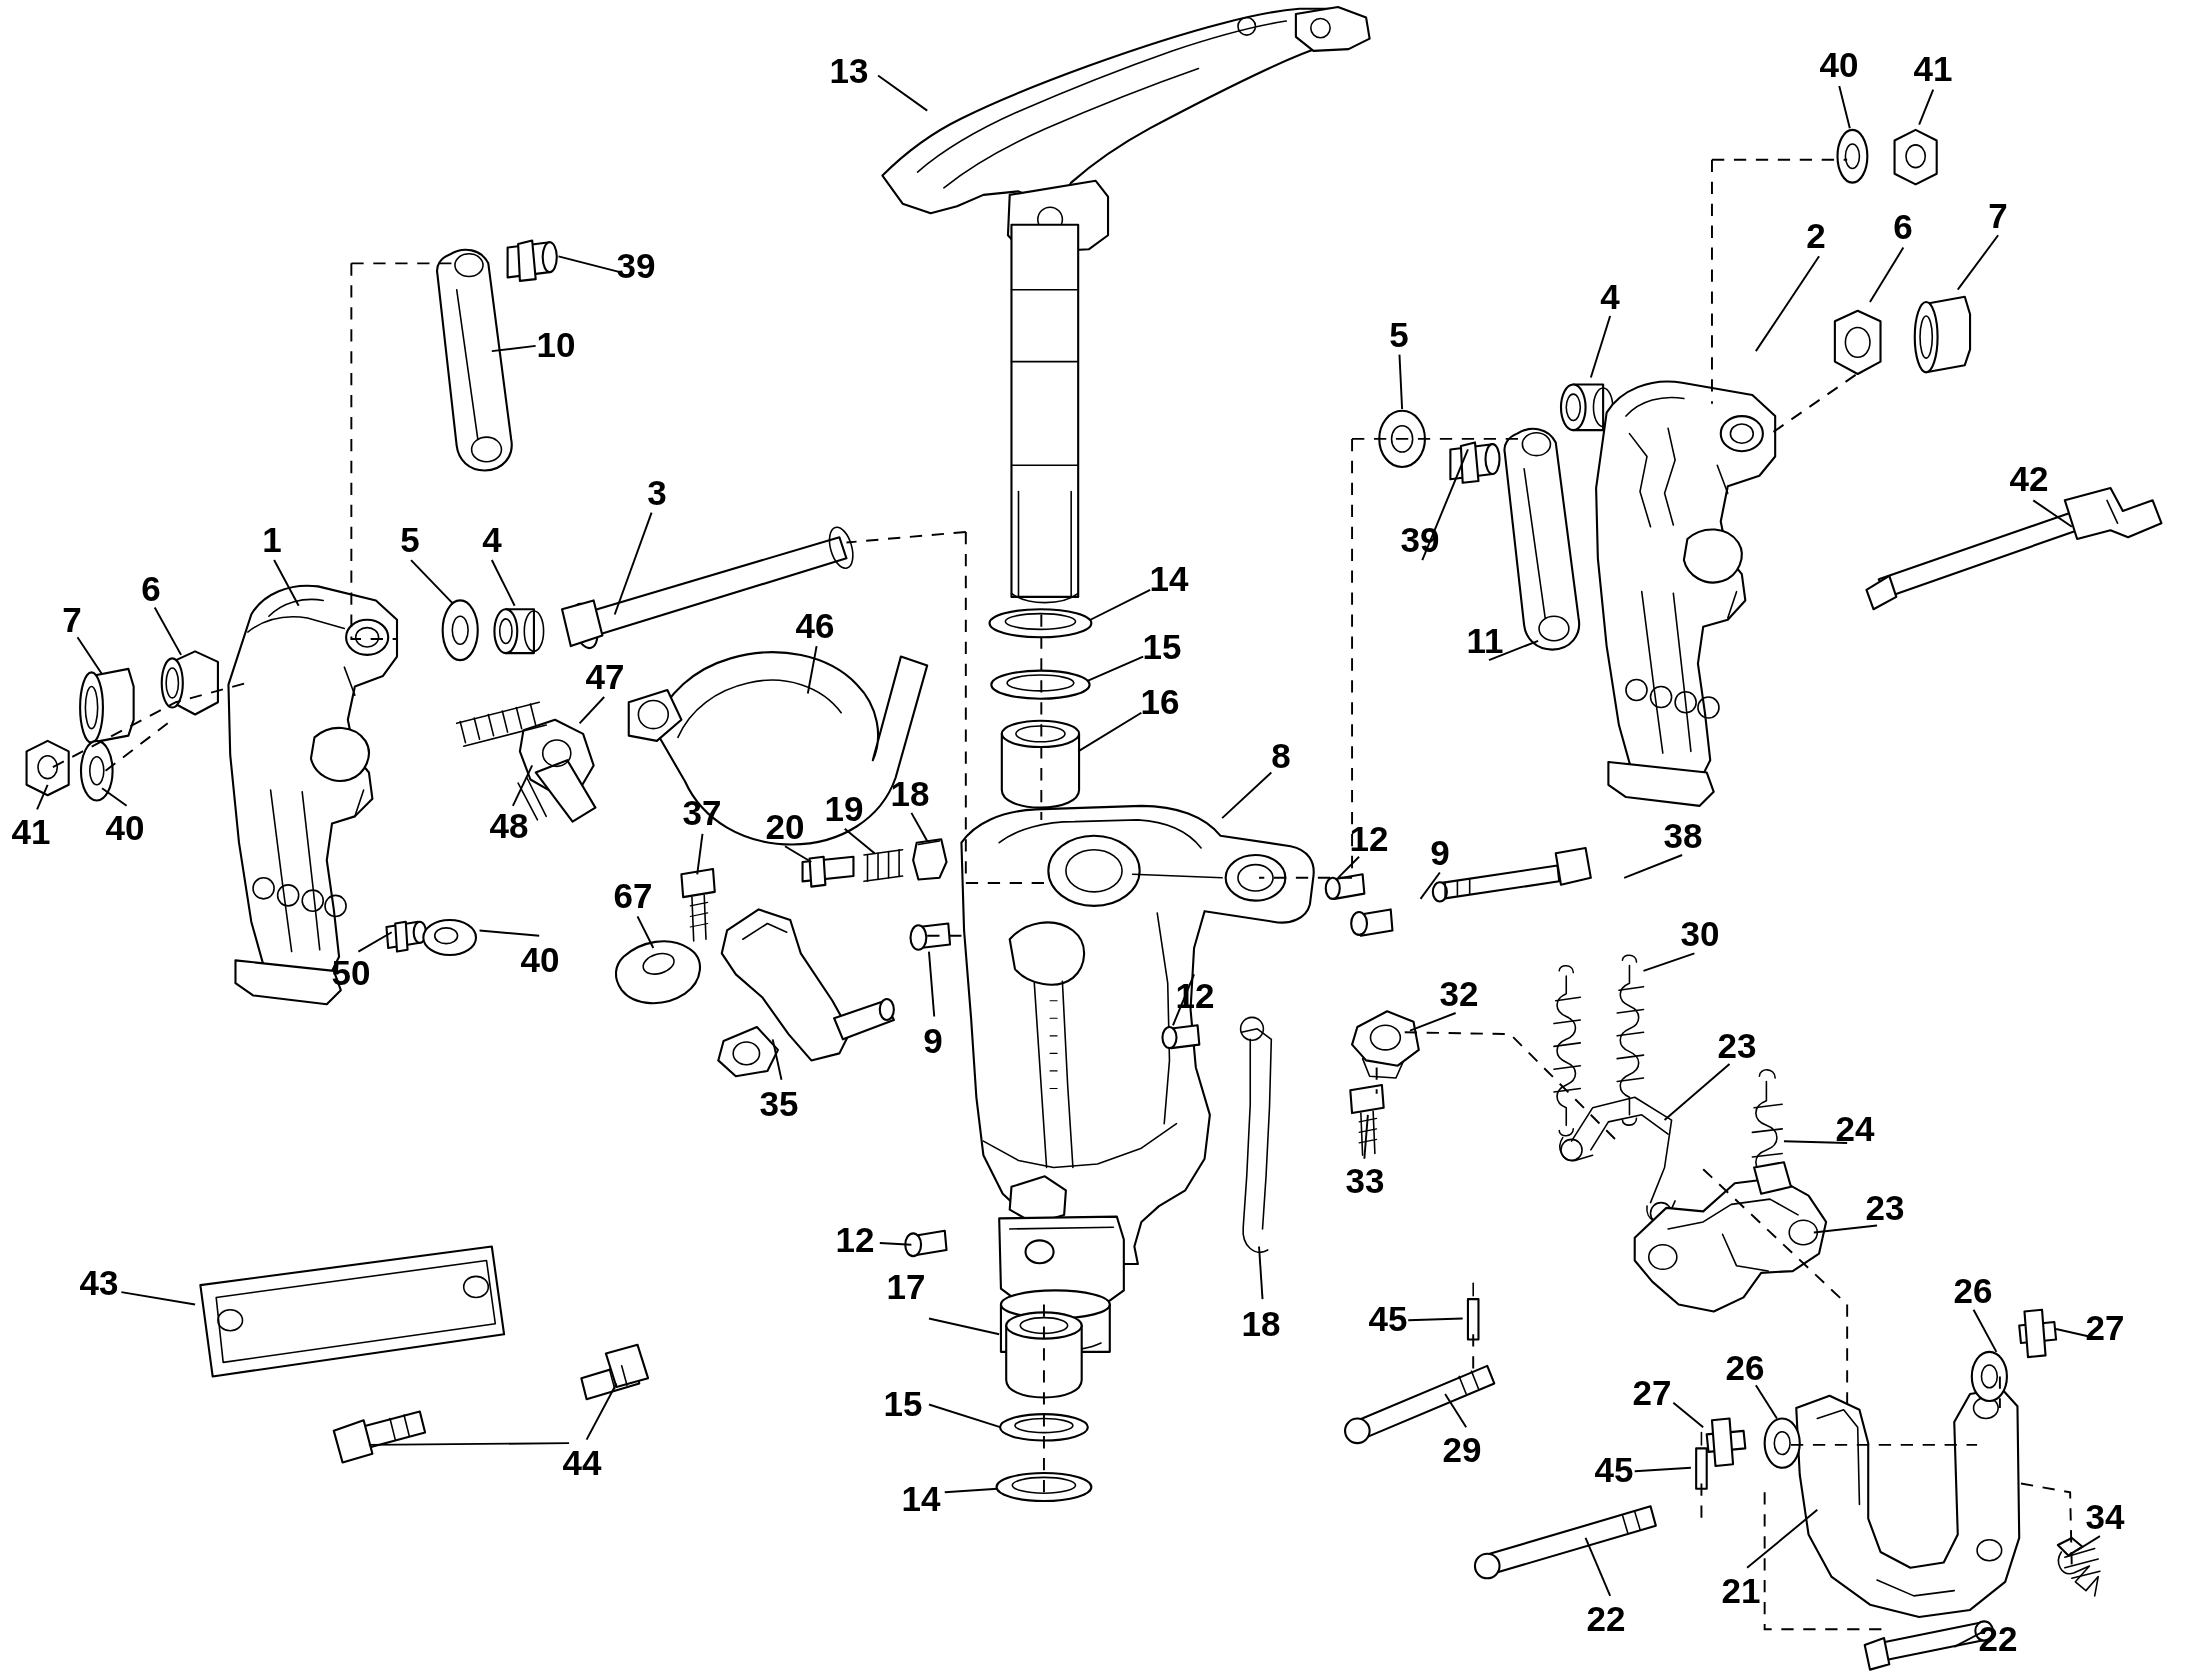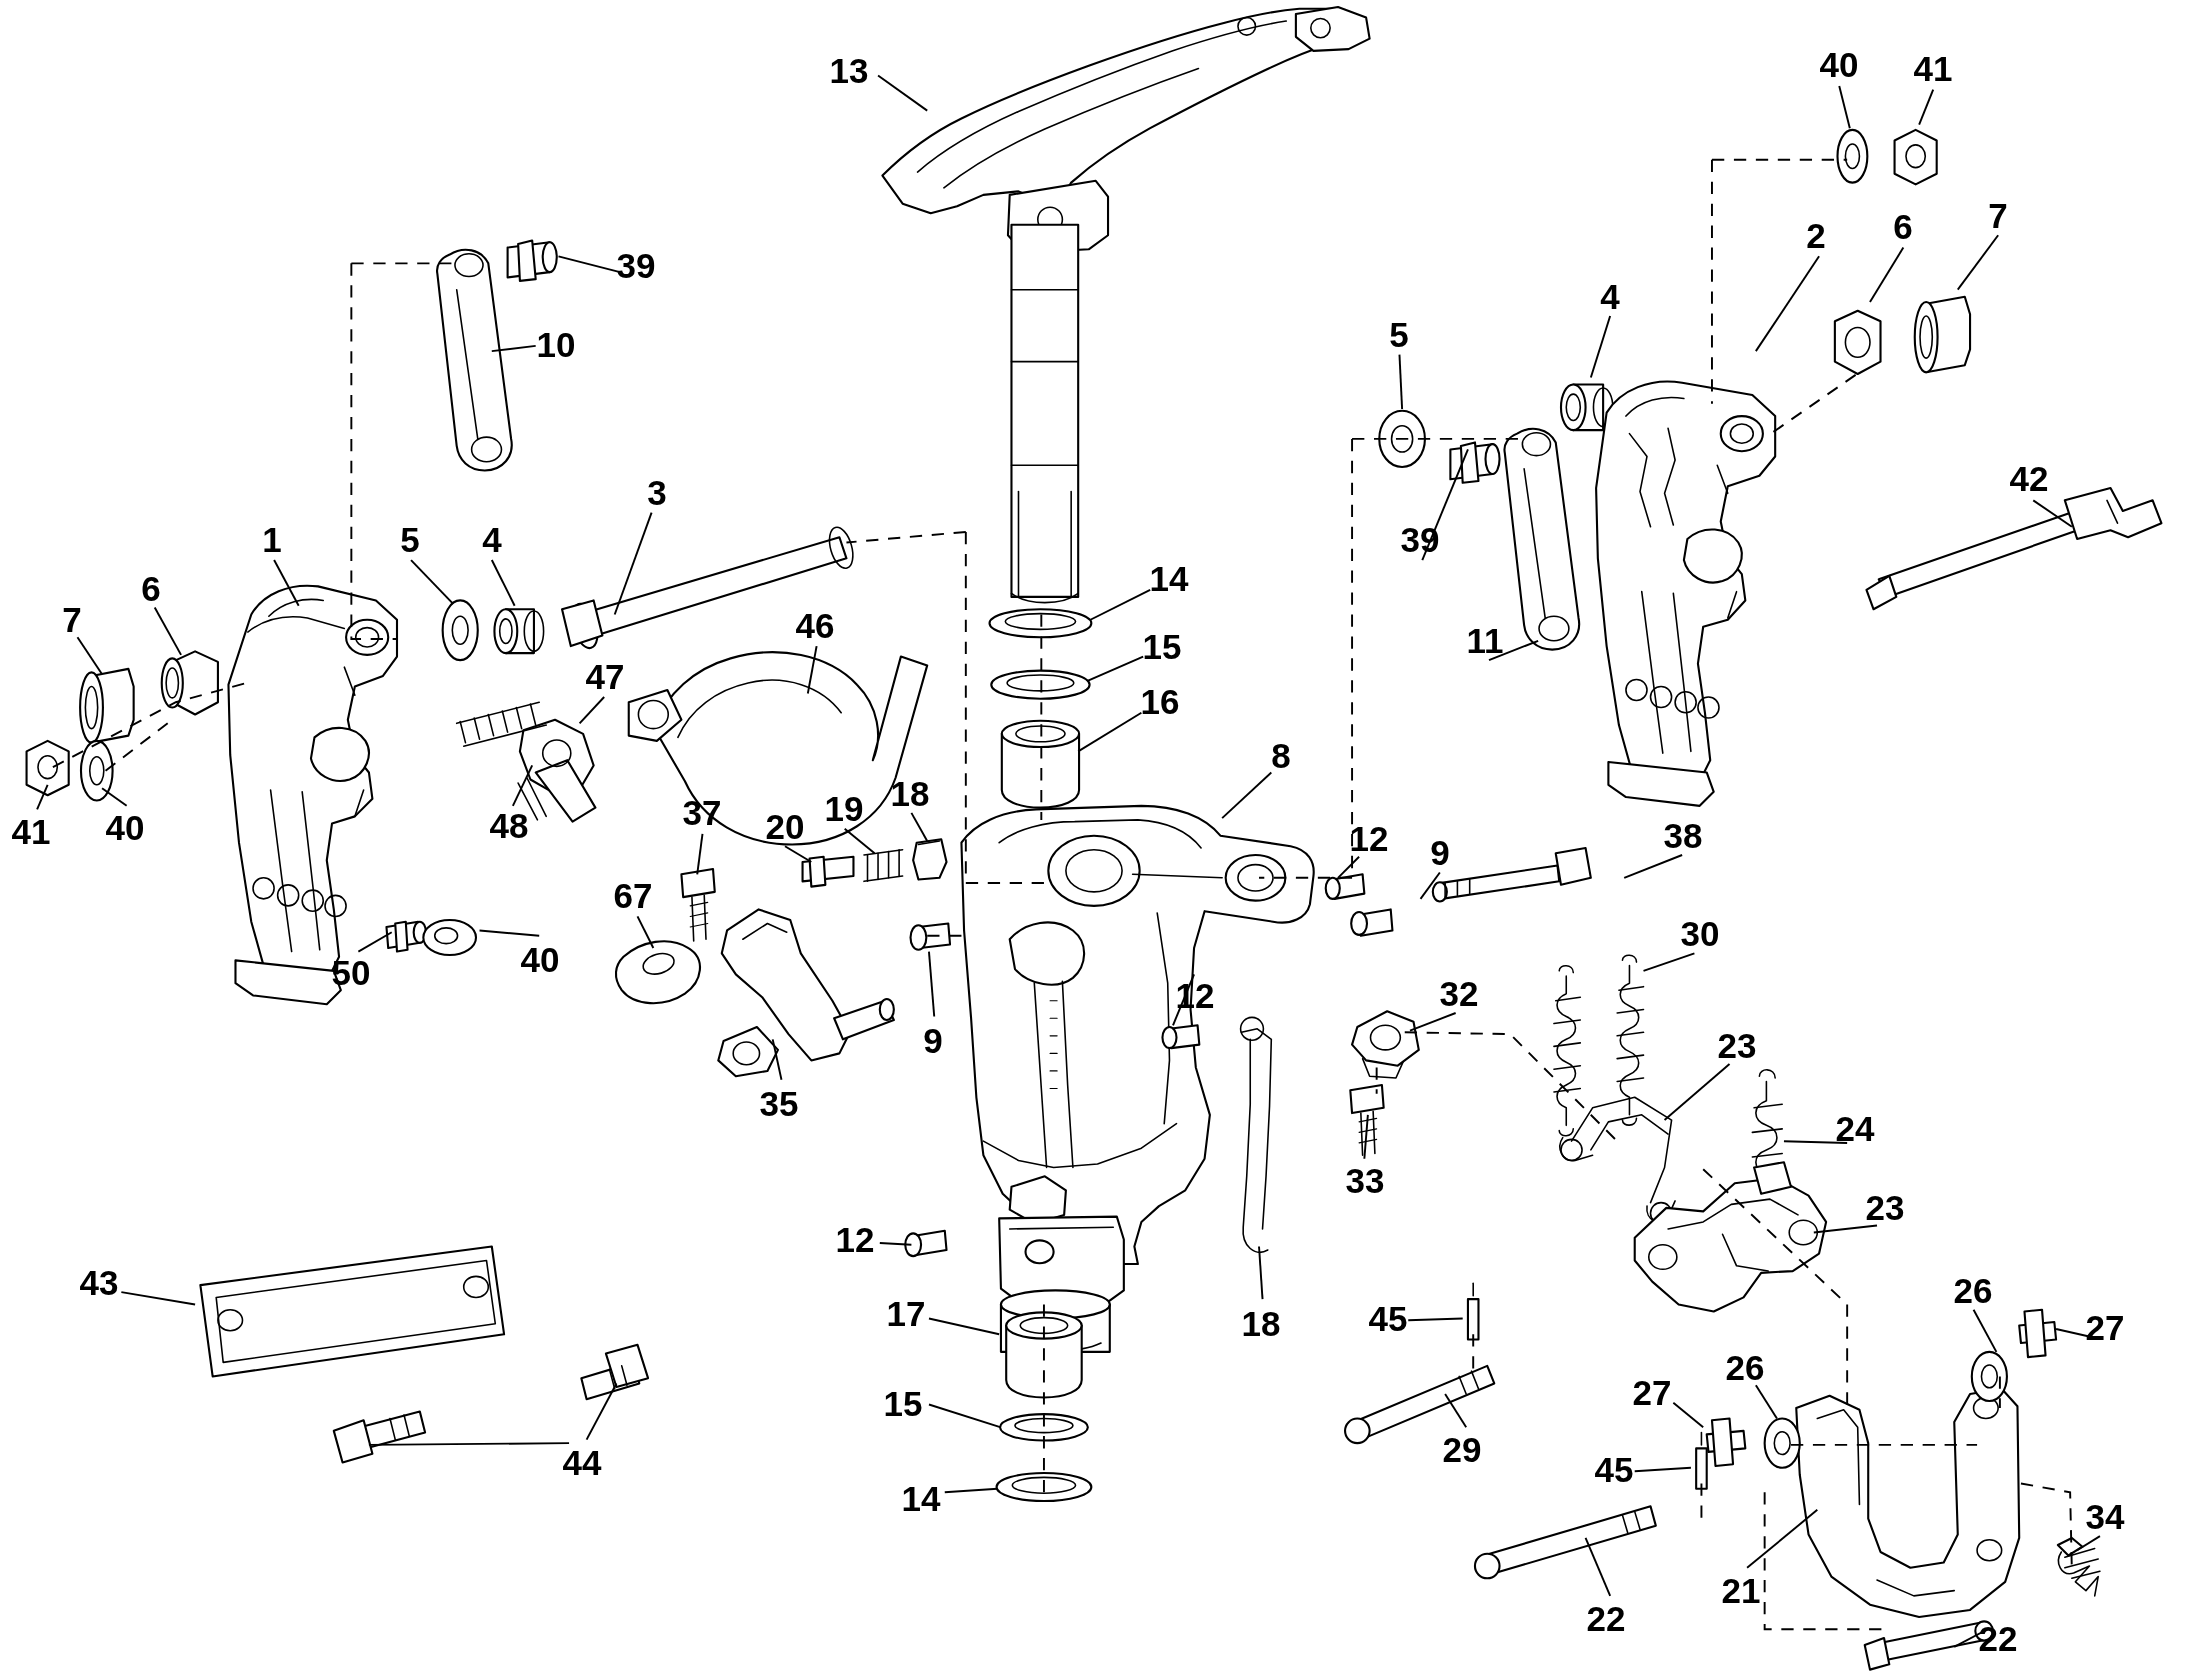--- a/index.html
+++ b/index.html
@@ -684,21 +684,21 @@
   <div class="callout" style="left:1737px;top:1045px">23</div>
   <div class="callout" style="left:1855px;top:1128px">24</div>
   <div class="callout" style="left:779px;top:1103px">35</div>
   <div class="callout" style="left:1365px;top:1180px">33</div>
   <div class="callout" style="left:1885px;top:1207px">23</div>
   <div class="callout" style="left:99px;top:1282px">43</div>
   <div class="callout" style="left:855px;top:1239px">12</div>
   <div class="callout" style="left:1261px;top:1323px">18</div>
   <div class="callout" style="left:1973px;top:1290px">26</div>
   <div class="callout" style="left:2105px;top:1327px">27</div>
-  <div class="callout" style="left:906px;top:1313px">17</div>
+  <div class="callout" style="left:906px;top:1286px">17</div>
   <div class="callout" style="left:1388px;top:1318px">45</div>
   <div class="callout" style="left:903px;top:1403px">15</div>
   <div class="callout" style="left:1745px;top:1367px">26</div>
   <div class="callout" style="left:1652px;top:1392px">27</div>
   <div class="callout" style="left:1462px;top:1449px">29</div>
   <div class="callout" style="left:1614px;top:1469px">45</div>
   <div class="callout" style="left:582px;top:1462px">44</div>
   <div class="callout" style="left:921px;top:1498px">14</div>
   <div class="callout" style="left:2105px;top:1516px">34</div>
   <div class="callout" style="left:1741px;top:1590px">21</div>

